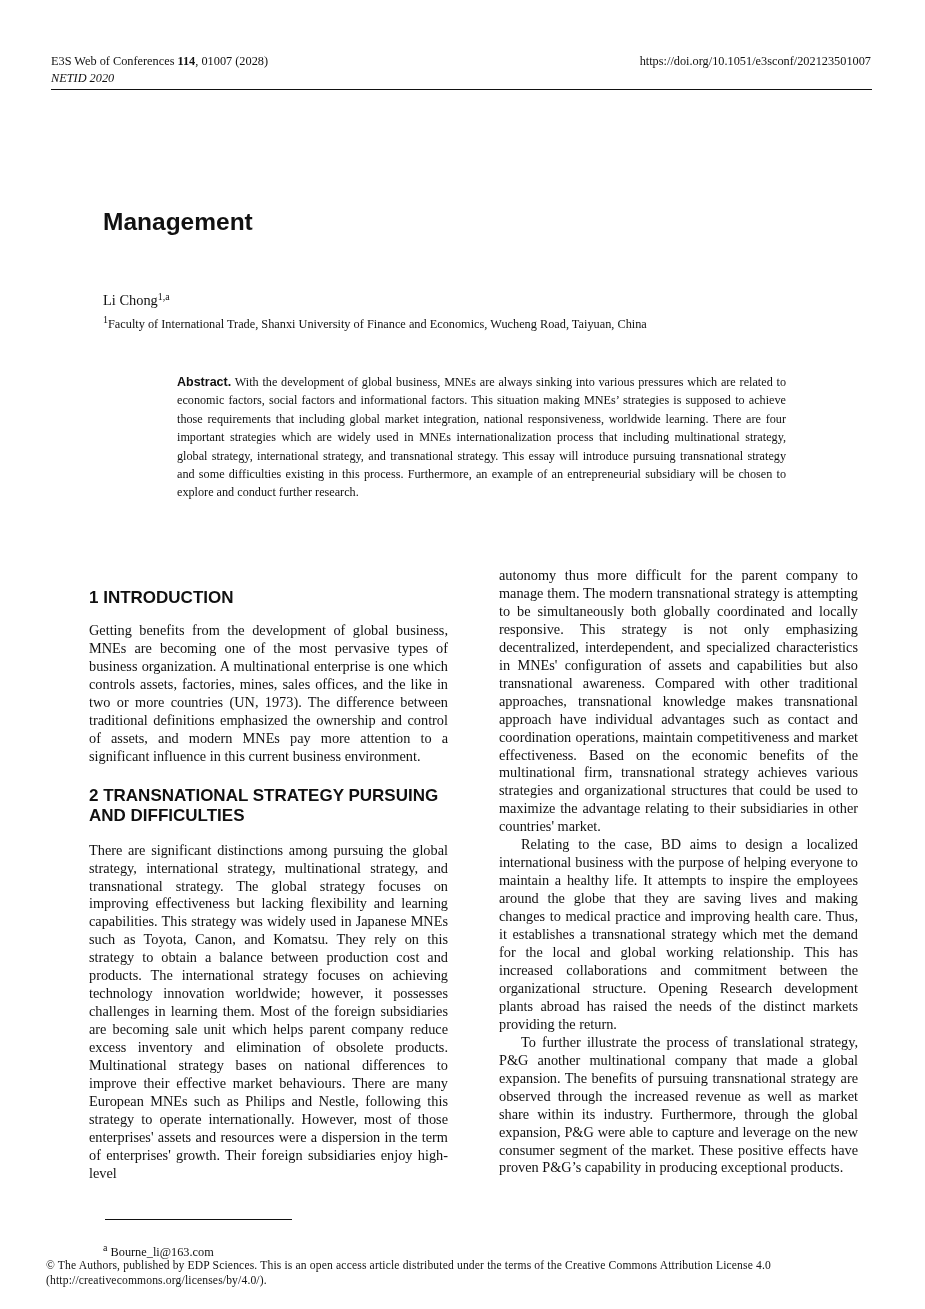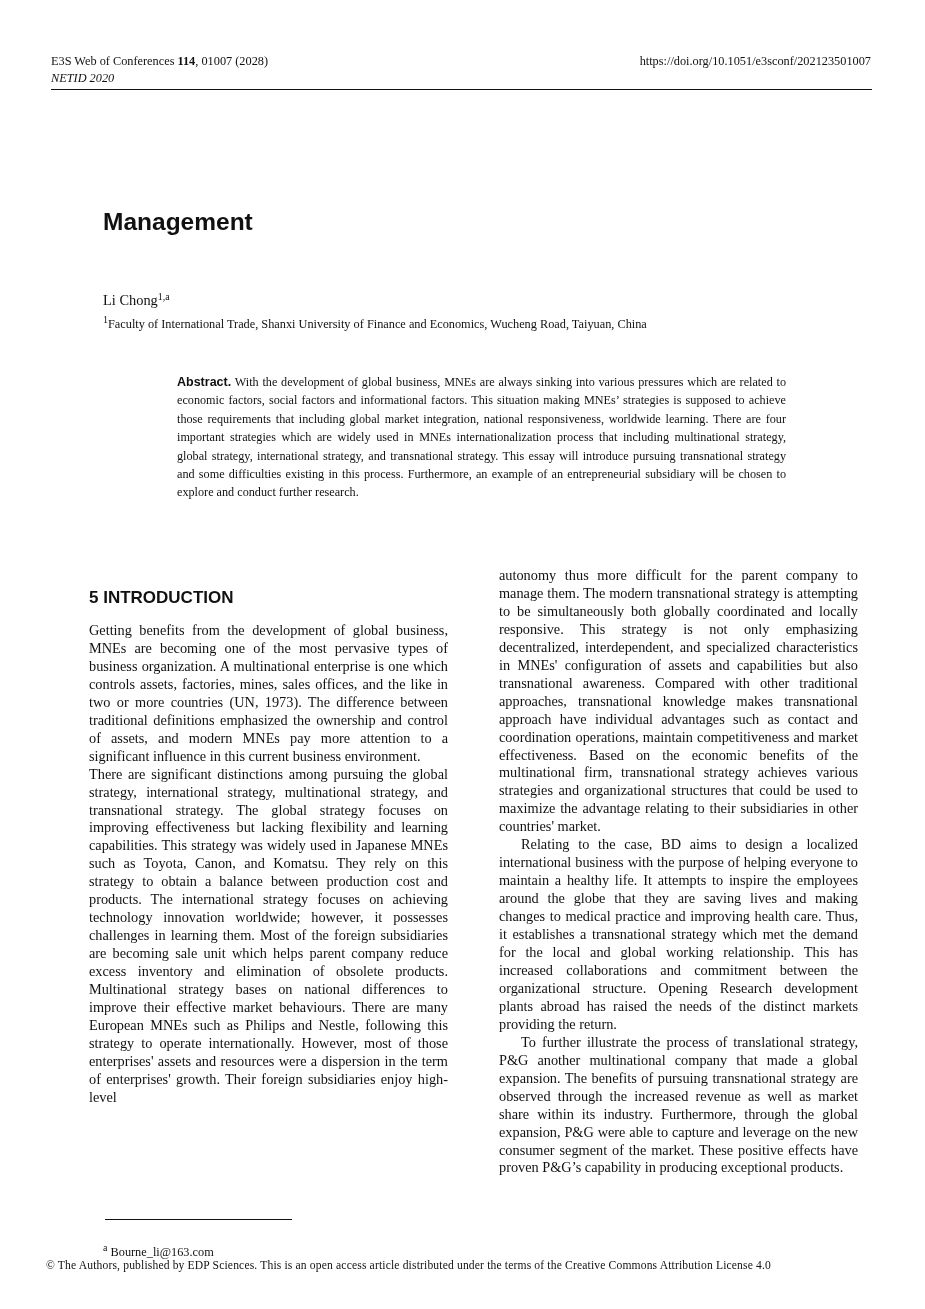--- a/index.html
+++ b/index.html
@@ -47,29 +47,31 @@
 <div id="title" class="abs">
   <span>Management</span>
 </div>
 
 <div id="author" class="abs"><span>Li Chong</span><sup>1,a</sup></div>
 <div id="affil" class="abs"><sup>1</sup><span>Faculty of International Trade, Shanxi University of Finance and Economics, Wucheng Road, Taiyuan, China</span></div>
 
 <div id="abstract" class="abs"><span class="lbl">Abstract.</span><span> With the development of global business, MNEs are always sinking into various pressures which are related to economic factors, social factors and informational factors. This situation making MNEs’ strategies is supposed to achieve those requirements that including global market integration, national responsiveness, worldwide learning. There are four important strategies which are widely used in MNEs internationalization process that including multinational strategy, global strategy, international strategy, and transnational strategy. This essay will introduce pursuing transnational strategy and some difficulties existing in this process. Furthermore, an example of an entrepreneurial subsidiary will be chosen to explore and conduct further research.</span></div>
 
 <div id="col-left" class="abs col">
-  <h2 id="sec1" class="sec">5 INTRODUCTION</h2>
+  <h2 id="sec1" class="sec">1 INTRODUCTION</h2>
   <p>Getting benefits from the development of global business, MNEs are becoming one of the most pervasive types of business organization. A multinational enterprise is one which controls assets, factories, mines, sales offices, and the like in two or more countries (UN, 1973). The difference between traditional definitions emphasized the ownership and control of assets, and modern MNEs pay more attention to a significant influence in this current business environment.</p>
+  <h2 id="sec2" class="sec">2 TRANSNATIONAL STRATEGY PURSUING AND DIFFICULTIES</h2>
   <p>There are significant distinctions among pursuing the global strategy, international strategy, multinational strategy, and transnational strategy. The global strategy focuses on improving effectiveness but lacking flexibility and learning capabilities. This strategy was widely used in Japanese MNEs such as Toyota, Canon, and Komatsu. They rely on this strategy to obtain a balance between production cost and products. The international strategy focuses on achieving technology innovation worldwide; however, it possesses challenges in learning them. Most of the foreign subsidiaries are becoming sale unit which helps parent company reduce excess inventory and elimination of obsolete products. Multinational strategy bases on national differences to improve their effective market behaviours. There are many European MNEs such as Philips and Nestle, following this strategy to operate internationally. However, most of those enterprises' assets and resources were a dispersion in the term of enterprises' growth. Their foreign subsidiaries enjoy high-level</p>
 </div>
 
 <div id="col-right" class="abs col">
   <p>autonomy thus more difficult for the parent company to manage them. The modern transnational strategy is attempting to be simultaneously both globally coordinated and locally responsive. This strategy is not only emphasizing decentralized, interdependent, and specialized characteristics in MNEs' configuration of assets and capabilities but also transnational awareness. Compared with other traditional approaches, transnational knowledge makes transnational approach have individual advantages such as contact and coordination operations, maintain competitiveness and market effectiveness. Based on the economic benefits of the multinational firm, transnational strategy achieves various strategies and organizational structures that could be used to maximize the advantage relating to their subsidiaries in other countries' market.</p>
   <p class="indent">Relating to the case, BD aims to design a localized international business with the purpose of helping everyone to maintain a healthy life. It attempts to inspire the employees around the globe that they are saving lives and making changes to medical practice and improving health care. Thus, it establishes a transnational strategy which met the demand for the local and global working relationship. This has increased collaborations and commitment between the organizational structure. Opening Research development plants abroad has raised the needs of the distinct markets providing the return.</p>
   <p class="indent">To further illustrate the process of translational strategy, P&amp;G another multinational company that made a global expansion. The benefits of pursuing transnational strategy are observed through the increased revenue as well as market share within its industry. Furthermore, through the global expansion, P&amp;G were able to capture and leverage on the new consumer segment of the market. These positive effects have proven P&amp;G’s capability in producing exceptional products.</p>
 </div>
 
 <div id="fn-rule" class="abs"></div>
 <div id="fn-email" class="abs"><sup>a</sup><span> Bourne_li@163.com</span></div>
 
 <div id="license" class="abs">
   <div>© The Authors, published by EDP Sciences. This is an open access article distributed under the terms of the Creative Commons Attribution License 4.0</div>
+  <div>(http://creativecommons.org/licenses/by/4.0/).</div>
 </div>
 
 </body></html>

